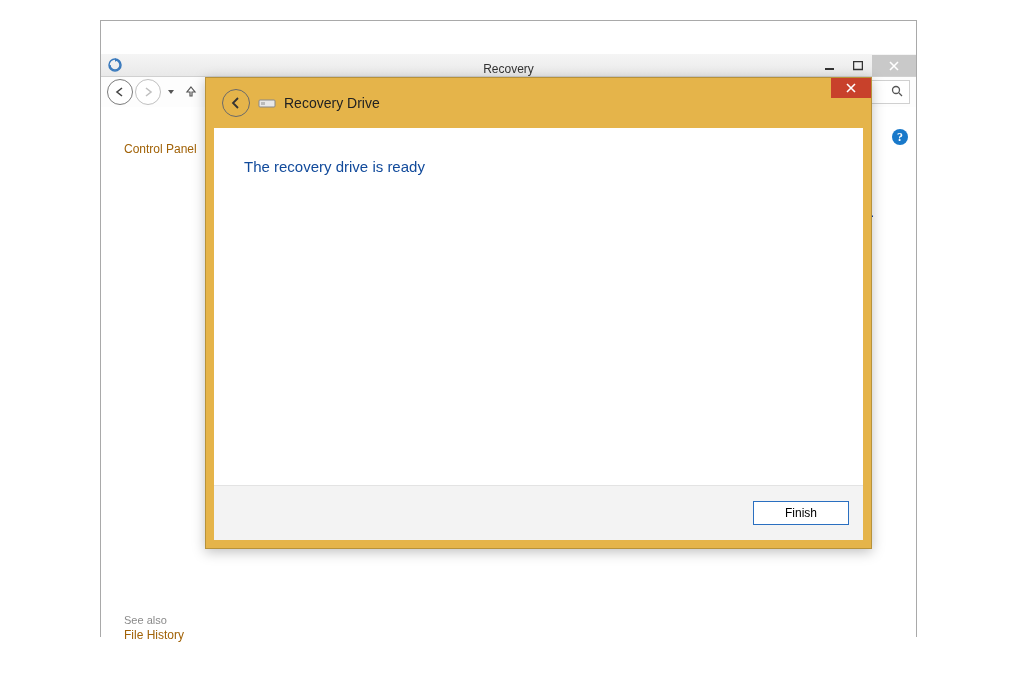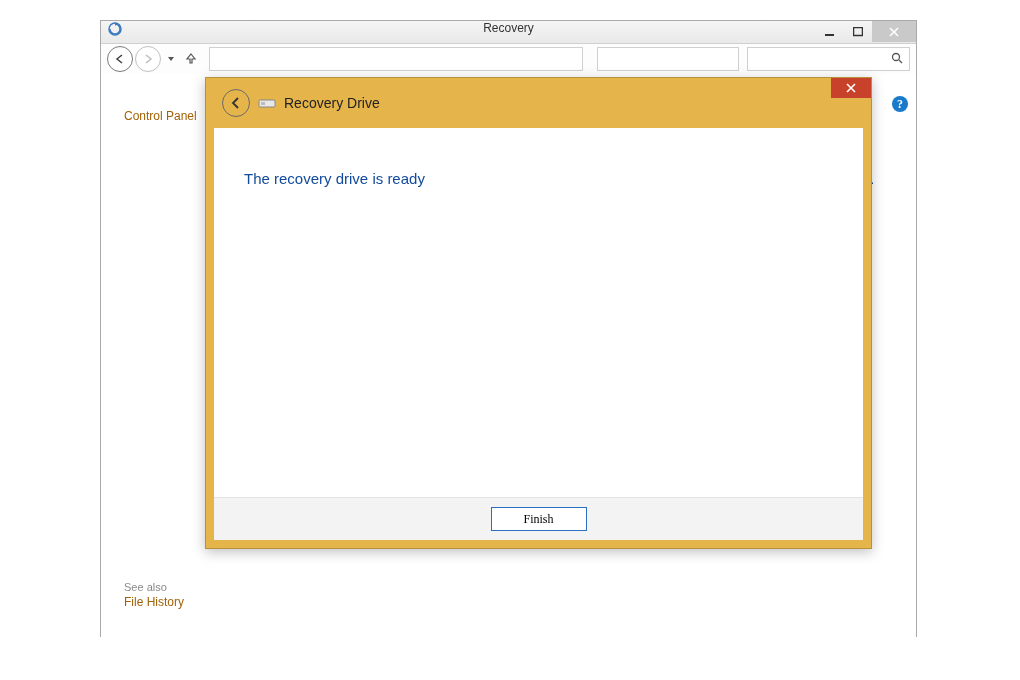--- a/index.html
+++ b/index.html
@@ -6,21 +6,21 @@
   .stage{position:relative;width:1020px;height:680px;overflow:hidden;background:#fff;}
 
   
   .parent-window{
     position:absolute;left:100px;top:20px;width:815px;height:615px;
     border:1px solid #a9a9a9;background:#fff;
     box-shadow:0 2px 6px rgba(0,0,0,0);
   }
   .parent-titlebar{
     height:22px;background:linear-gradient(#f5f5f5,#e9e9e9);
-    border-bottom:1px solid #d0d0d0;display:flex;align-items:flex-start;
+    border-bottom:1px solid #d0d0d0;display:flex;align-items:flex-end;margin-top:33px;
   }
   .parent-titlebar .title-icon{margin-left:6px;}
   .parent-titlebar .title-text{
     position:absolute;left:0;right:0;text-align:center;
     font-size:12px;color:#333;pointer-events:none;
   }
   .win-btns{margin-left:auto;display:flex;height:21px;}
   .win-btn{width:28px;height:21px;display:flex;align-items:center;justify-content:center;}
   .win-btn.close{background:#c9c9c9;width:44px;color:#fff;font-size:13px;}
   .win-btn svg{display:block;}
@@ -65,25 +65,25 @@
   }
   .drive-icon{width:18px;height:12px;margin-right:8px;}
   .wizard-title{font-size:14px;color:#222;}
   .wizard-close{
     position:absolute;right:0;top:0;width:40px;height:20px;background:#c8412b;
     display:flex;align-items:center;justify-content:center;color:#fff;
   }
   .wizard-client{
     margin:0 8px 0 8px;flex:1;background:#fff;display:flex;flex-direction:column;
   }
-  .wizard-content{flex:1;padding:42px 30px;}
+  .wizard-content{flex:1;padding:30px 30px;}
   .wizard-heading{color:#114a9b;font-size:15px;font-weight:400;}
   .wizard-footer{
     height:38px;border-top:1px solid #e3e3e3;background:#f3f3f3;
-    display:flex;align-items:center;justify-content:center;padding:2px 14px;margin:0 8px 8px 8px;font-family:Liberation Serif, serif;
+    display:flex;align-items:center;justify-content:flex-end;padding:8px 14px;margin:0 8px 8px 8px;
   }
   .finish-btn{
     min-width:74px;height:22px;border:1px solid #2a6fc0;background:#fff;
     font-size:12px;color:#000;display:flex;align-items:center;justify-content:center;
     padding:0 10px;
   }
 </style>
 </head>
 <body>
 

